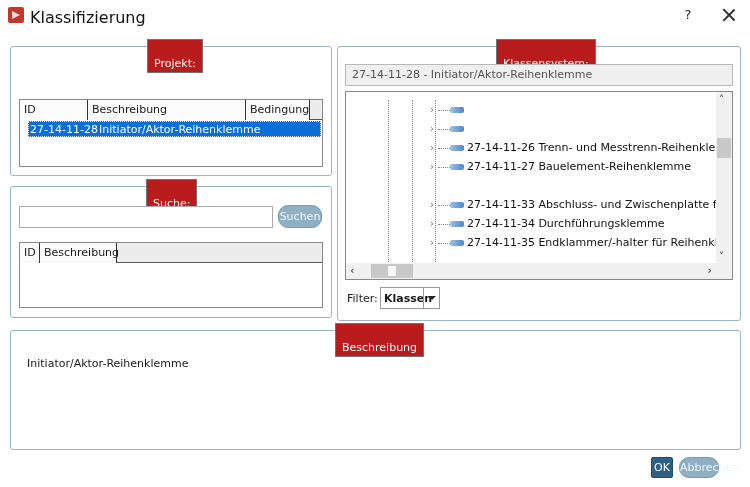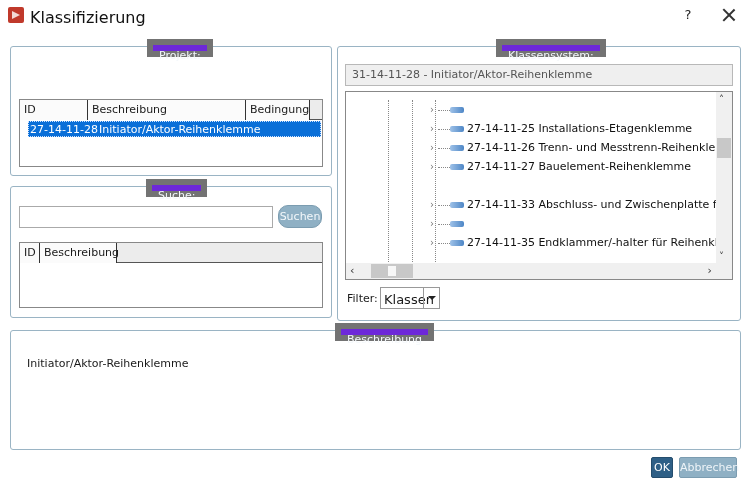--- a/index.html
+++ b/index.html
@@ -10,21 +10,21 @@
   .app-icon { position: absolute; left: 8px; top: 7px; width: 16px; height: 16px; background: #c0392b; border-radius: 2px; }
   .app-icon::after { content: ""; position: absolute; left: 4px; top: 4px; width: 8px; height: 8px; background: #f3d9d5; clip-path: polygon(0 0, 100% 50%, 0 100%); }
   .title-text { position: absolute; left: 30px; top: 8px; font-size: 16px; color: #111; }
   .help-btn { position: absolute; left: 678px; top: 4px; width: 20px; height: 22px; font-size: 13px; text-align: center; line-height: 22px; color: #222; cursor: pointer; }
   .close-btn { position: absolute; left: 718px; top: 4px; width: 22px; height: 22px; cursor: pointer; }
   .close-btn::before, .close-btn::after { content: ""; position: absolute; left: 10px; top: 3px; width: 1.5px; height: 16px; background: #333; }
   .close-btn::before { transform: rotate(45deg); }
   .close-btn::after { transform: rotate(-45deg); }
 
   .group { position: absolute; border: 1px solid #9ab4c4; border-radius: 3px; background: #fff; }
-  .group-legend { position: absolute; top: -8px; height: 16px; padding: 3px 6px; background: #6d28d9; color: #f4f8fb; font-size: 11px; line-height: 16px; border: 6px solid #737373; }
+  .group-legend { position: absolute; top: -8px; height: 16px; padding: 16px 6px; background: #b91c1c; color: #f4f8fb; font-size: 11px; line-height: 16px; border: 1px solid #737373; }
 
   #g-projekt { left: 10px; top: 46px; width: 322px; height: 130px; }
   #g-projekt .group-legend { left: 136px; }
   #g-suche { left: 10px; top: 186px; width: 322px; height: 132px; }
   #g-suche .group-legend { left: 135px; }
   #g-klass { left: 337px; top: 46px; width: 404px; height: 275px; }
   #g-klass .group-legend { left: 158px; }
   #g-beschr { left: 10px; top: 330px; width: 731px; height: 120px; }
   #g-beschr .group-legend { left: 324px; }
 
@@ -66,28 +66,28 @@
   .vscroll .down { bottom: 2px; }
   .vthumb { position: absolute; left: 1px; top: 46px; width: 14px; height: 20px; background: #c8c8c8; cursor: pointer; }
   .hscroll { position: absolute; left: 0; bottom: 0; width: 386px; height: 16px; background: #f0f0f0; }
   .hscroll .left { position: absolute; left: 4px; top: 1px; font-size: 11px; color: #333; cursor: pointer; }
   .hscroll .right { position: absolute; right: 20px; top: 1px; font-size: 11px; color: #333; cursor: pointer; }
   .hthumb { position: absolute; left: 25px; top: 1px; width: 42px; height: 14px; background: #c8c8c8; cursor: pointer; }
   .hthumb::after { content: ""; position: absolute; left: 17px; top: 2px; width: 8px; height: 10px; background: #f7f7f7; }
 
   .filter-label { position: absolute; left: 9px; top: 245px; font-size: 11px; }
   .filter-select { position: absolute; left: 42px; top: 240px; width: 60px; height: 22px; border: 1px solid #999; background: #fff; cursor: pointer; }
-  .filter-select .val { position: absolute; left: 3px; top: 4px; font-size: 13px; }
+  .filter-select .val { position: absolute; left: 3px; top: 4px; font-size: 11px; font-weight: bold; }
   .filter-select .arrow { position: absolute; right: 0; top: 0; width: 16px; height: 20px; border-left: 1px solid #999; }
   .filter-select .arrow::after { content: ""; position: absolute; left: 4px; top: 8px; border-left: 4px solid transparent; border-right: 4px solid transparent; border-top: 4px solid #222; }
 
   .desc-text { position: absolute; left: 16px; top: 26px; font-size: 11px; }
 
   .ok-btn { position: absolute; left: 651px; top: 457px; width: 22px; height: 21px; background: #2e5f86; color: #fff; font-size: 11px; line-height: 19px; text-align: center; border: 1px solid #244d6d; border-radius: 2px; cursor: pointer; }
-  .cancel-btn { position: absolute; left: 679px; top: 457px; width: 58px; height: 21px; background: #8fb0c4; color: #eef4f8; font-size: 11px; line-height: 19px; text-align: center; border: 1px solid #7b9cb0; border-radius: 2px; cursor: pointer; }
+  .cancel-btn { position: absolute; left: 679px; top: 457px; width: 40px; height: 21px; background: #8fb0c4; color: #eef4f8; font-size: 11px; line-height: 19px; text-align: center; border: 1px solid #7b9cb0; border-radius: 10px; cursor: pointer; }
 </style>
 </head>
 <body>
 
 <div class="titlebar">
   <div class="app-icon"></div>
   <div class="title-text">Klassifizierung</div>
   <div class="help-btn">?</div>
   <div class="close-btn"></div>
 </div>
@@ -114,36 +114,35 @@
   <div class="table" id="t-such">
     <div class="thead">
       <div class="th" style="left:0;width:20px;">ID</div>
       <div class="th" style="left:20px;width:77px;">Beschreibung</div>
     </div>
   </div>
 </div>
 
 <div class="group" id="g-klass">
   <div class="group-legend">Klassensystem:</div>
-  <div class="path-field">31-14-11-28 - Initiator/Aktor-Reihenklemme</div>
+  <div class="path-field">27-14-11-28 - Initiator/Aktor-Reihenklemme</div>
   <div class="tree">
     <div class="guide" style="left:42px;"></div>
     <div class="guide" style="left:66px;"></div>
     <div class="guide" style="left:89px;"></div>
 
     <div class="tree-row" style="top:10px;">
       <span class="expander">›</span>
       <span class="connector"></span>
       <span class="node-icon"></span>
     </div>
     <div class="tree-row" style="top:29px;">
       <span class="expander">›</span>
       <span class="connector"></span>
       <span class="node-icon"></span>
-      <span class="node-label">27-14-11-25 Installations-Etagenklemme</span>
     </div>
     <div class="tree-row" style="top:48px;">
       <span class="expander">›</span>
       <span class="connector"></span>
       <span class="node-icon"></span>
       <span class="node-label">27-14-11-26 Trenn- und Messtrenn-Reihenklemme</span>
     </div>
     <div class="tree-row" style="top:67px;">
       <span class="expander">›</span>
       <span class="connector"></span>
@@ -153,20 +152,21 @@
     <div class="tree-row" style="top:105px;">
       <span class="expander">›</span>
       <span class="connector"></span>
       <span class="node-icon"></span>
       <span class="node-label">27-14-11-33 Abschluss- und Zwischenplatte für Reihenklemme</span>
     </div>
     <div class="tree-row" style="top:124px;">
       <span class="expander">›</span>
       <span class="connector"></span>
       <span class="node-icon"></span>
+      <span class="node-label">27-14-11-34 Durchführungsklemme</span>
     </div>
     <div class="tree-row" style="top:143px;">
       <span class="expander">›</span>
       <span class="connector"></span>
       <span class="node-icon"></span>
       <span class="node-label">27-14-11-35 Endklammer/-halter für Reihenklemme</span>
     </div>
 
     <div class="vscroll">
       <span class="up">˄</span>

